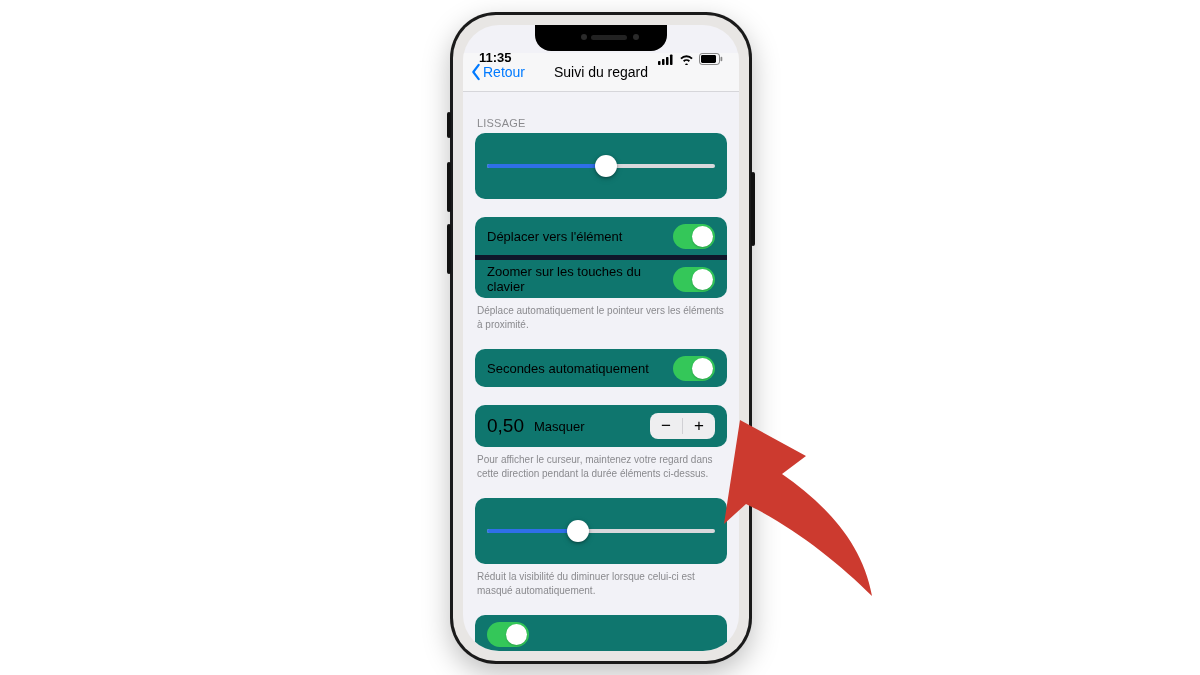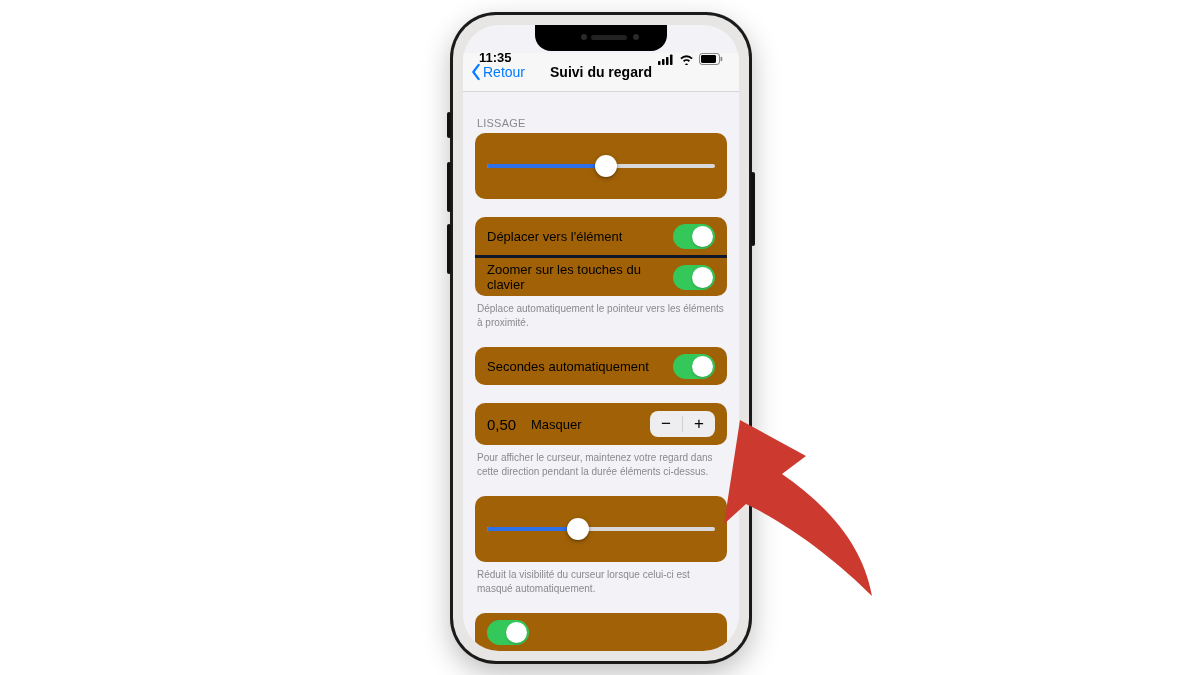--- a/index.html
+++ b/index.html
@@ -18,42 +18,42 @@
   .side-btn.l3{left:-3px;top:212px;width:4px;height:50px}
   .side-btn.r1{right:-3px;top:160px;width:4px;height:74px}
 
   .statusbar{position:absolute;top:0;left:0;right:0;height:40px;display:flex;align-items:flex-end;justify-content:space-between;padding:0 16px 2px;font-size:13px;font-weight:600;color:#000;z-index:20}
   .status-right{display:flex;align-items:center;gap:5px}
   .status-right svg{display:block}
 
   .navbar{position:absolute;top:28px;left:0;right:0;height:38px;background:#f7f7f8;border-bottom:1px solid #d6d6da;display:flex;align-items:center;z-index:15}
   .back{display:flex;align-items:center;color:#007aff;font-size:14px;gap:0;padding-left:6px}
   .back svg{width:14px;height:18px}
-  .nav-title{position:absolute;left:0;right:0;text-align:center;font-size:14px;font-weight:700;pointer-events:none}
+  .nav-title{position:absolute;left:0;right:0;text-align:center;font-size:14px;font-weight:400;pointer-events:none}
 
   .content{position:absolute;top:78px;bottom:0;left:0;right:0;overflow:hidden;font-size:12px;color:#000}
   .section-header{padding:14px 14px 4px;font-size:11px;color:#8a8a8e;letter-spacing:.2px;text-transform:uppercase}
-  .group{margin:0 12px;background:#a16207;border-radius:10px;overflow:hidden}
+  .group{margin:0 12px;background:#0f766e;border-radius:10px;overflow:hidden}
   .row{display:flex;align-items:center;min-height:38px;padding:0 12px;position:relative}
-  .row + .row{border-top:3px solid #0f172a}
+  .row + .row{border-top:5px solid #0f172a}
   .row .label{flex:1;font-size:13px}
   .footer{padding:6px 14px 0;font-size:10px;line-height:1.35;color:#8a8a8e}
   .spacer{height:18px}
 
   .switch{width:42px;height:25px;border-radius:13px;background:#34c759;position:relative;flex:0 0 auto}
   .switch::after{content:"";position:absolute;top:2px;right:2px;width:21px;height:21px;border-radius:50%;background:#fff;box-shadow:0 1px 2px rgba(0,0,0,.2)}
 
   .slider-row{padding:14px 12px}
   .slider{height:4px;border-radius:2px;position:relative}
   .slider .track{position:absolute;inset:0;background:#d8d8dc;border-radius:2px}
   .slider .fill{position:absolute;top:0;bottom:0;left:0;background:#2f6fe8;border-radius:2px}
   .slider .thumb{position:absolute;top:50%;width:22px;height:22px;border-radius:50%;background:#fff;box-shadow:0 1px 3px rgba(0,0,0,.35),0 2px 6px rgba(0,0,0,.15);transform:translate(-50%,-50%)}
 
   .stepper-row{display:flex;align-items:center;gap:10px;padding:8px 12px}
-  .stepper-row .val{font-size:15px;font-weight:400;min-width:34px}
+  .stepper-row .val{font-size:19px;font-weight:400;min-width:34px}
   .stepper-row .unit{font-size:13px;flex:1}
   .stepper{display:flex;background:#eeeef0;border-radius:8px;overflow:hidden}
   .stepper button{all:unset;width:32px;height:26px;display:flex;align-items:center;justify-content:center;font-size:17px;color:#000;cursor:pointer}
   .stepper .divider{width:1px;background:#d0d0d4;margin:5px 0}
 
   .arrow{position:absolute;left:710px;top:400px;width:190px;height:220px;z-index:5;pointer-events:none}
 </style>
 </head>
 <body>
 
@@ -158,21 +158,21 @@
 
           <div class="group">
             <div class="row slider-row">
               <div class="slider" style="width:100%">
                 <div class="track"></div>
                 <div class="fill" style="width:40%"></div>
                 <div class="thumb" style="left:40%"></div>
               </div>
             </div>
           </div>
-          <div class="footer">Réduit la visibilité du curseur lorsque celui-ci est masqué automatiquement.</div>
+          <div class="footer">Réduit la visibilité du diminuer lorsque celui-ci est masqué automatiquement.</div>
 
           <div class="spacer"></div>
 
           <div class="group">
             <div class="row">
 
               <div class="switch"></div>
             </div>
           </div>
 

